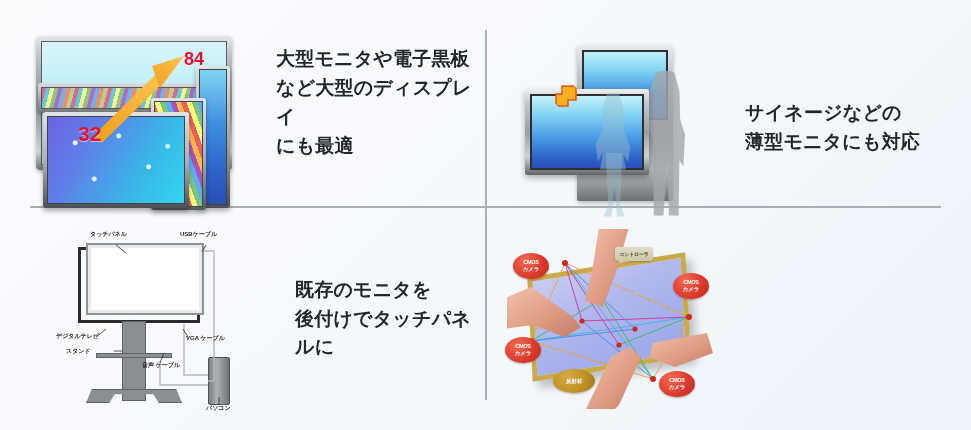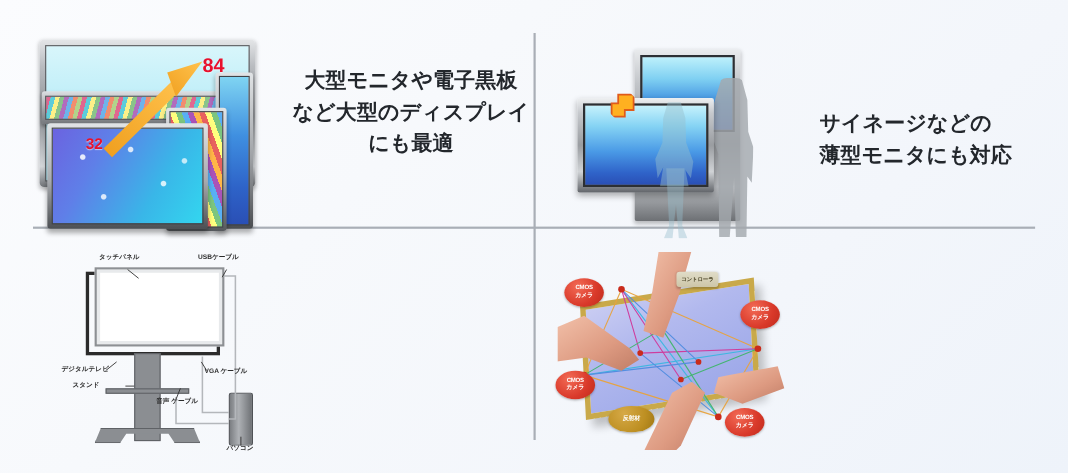--- a/index.html
+++ b/index.html
@@ -135,27 +135,27 @@
   .mon-right .glass {
     width: 100%; height: 100%;
     border: 1px solid #3f4246;
     background: linear-gradient(180deg,#7fd4f2 0%, #3f8fe0 40%, #2e63c8 75%, #2a4fb5 100%);
   }
   .arrow-wrap { position: absolute; left: 0; top: 0; width: 196px; height: 134px; }
   .num {
     position: absolute;
     color: #e8112d;
     font-weight: bold;
-    font-size: 14px;
+    font-size: 21px;
     text-shadow: 0 1px 1px rgba(255,255,255,.6);
   }
   .num-32 { left: 42px; top: 86px; }
   .num-84 { left: 148px; top: 13px; font-size: 18px; }
 
-  .q1 .caption { margin-left: 34px; text-align: center; }
+  .q1 .caption { margin-left: 44px; }
 
   
   .sign-stage { width: 190px; height: 175px; margin-left: 30px; }
   .sign-back {
     position: absolute; left: 60px; top: 4px;
     width: 96px; height: 156px;
     background: linear-gradient(180deg,#e9ebed 0%,#c2c5c9 20%,#8d9094 55%,#b9bcc0 80%,#6d7074 100%);
     border-radius: 2px;
     box-shadow: 0 2px 4px rgba(0,0,0,.25);
     padding: 5px;
@@ -393,20 +393,22 @@
       <div class="d-label" style="left:34px;  top:2px;">タッチパネル</div>
       <div class="d-label" style="left:124px; top:2px;">USBケーブル</div>
       <div class="d-label" style="left:0px;   top:104px;">デジタルテレビ</div>
       <div class="d-label" style="left:10px;  top:119px;">スタンド</div>
       <div class="d-label" style="left:130px; top:106px;">VGA
 ケーブル</div>
       <div class="d-label" style="left:86px;  top:133px;">音声
 ケーブル</div>
       <div class="d-label" style="left:150px; top:176px;">パソコン</div>
     </div>
+    <div class="caption cap-md">既存のモニタを
+後付けでタッチパネルに</div>
   </div>
 
   <div class="quad q4">
     <div class="art touch-stage">
 
       <div class="tp-panel"></div>
 
       <svg class="tp-svg" width="215" height="180" viewBox="0 0 215 180">
         <g stroke-width="1" fill="none" opacity=".95">
           <path d="M58 34 L182 88" stroke="#e8a33d"></path>

